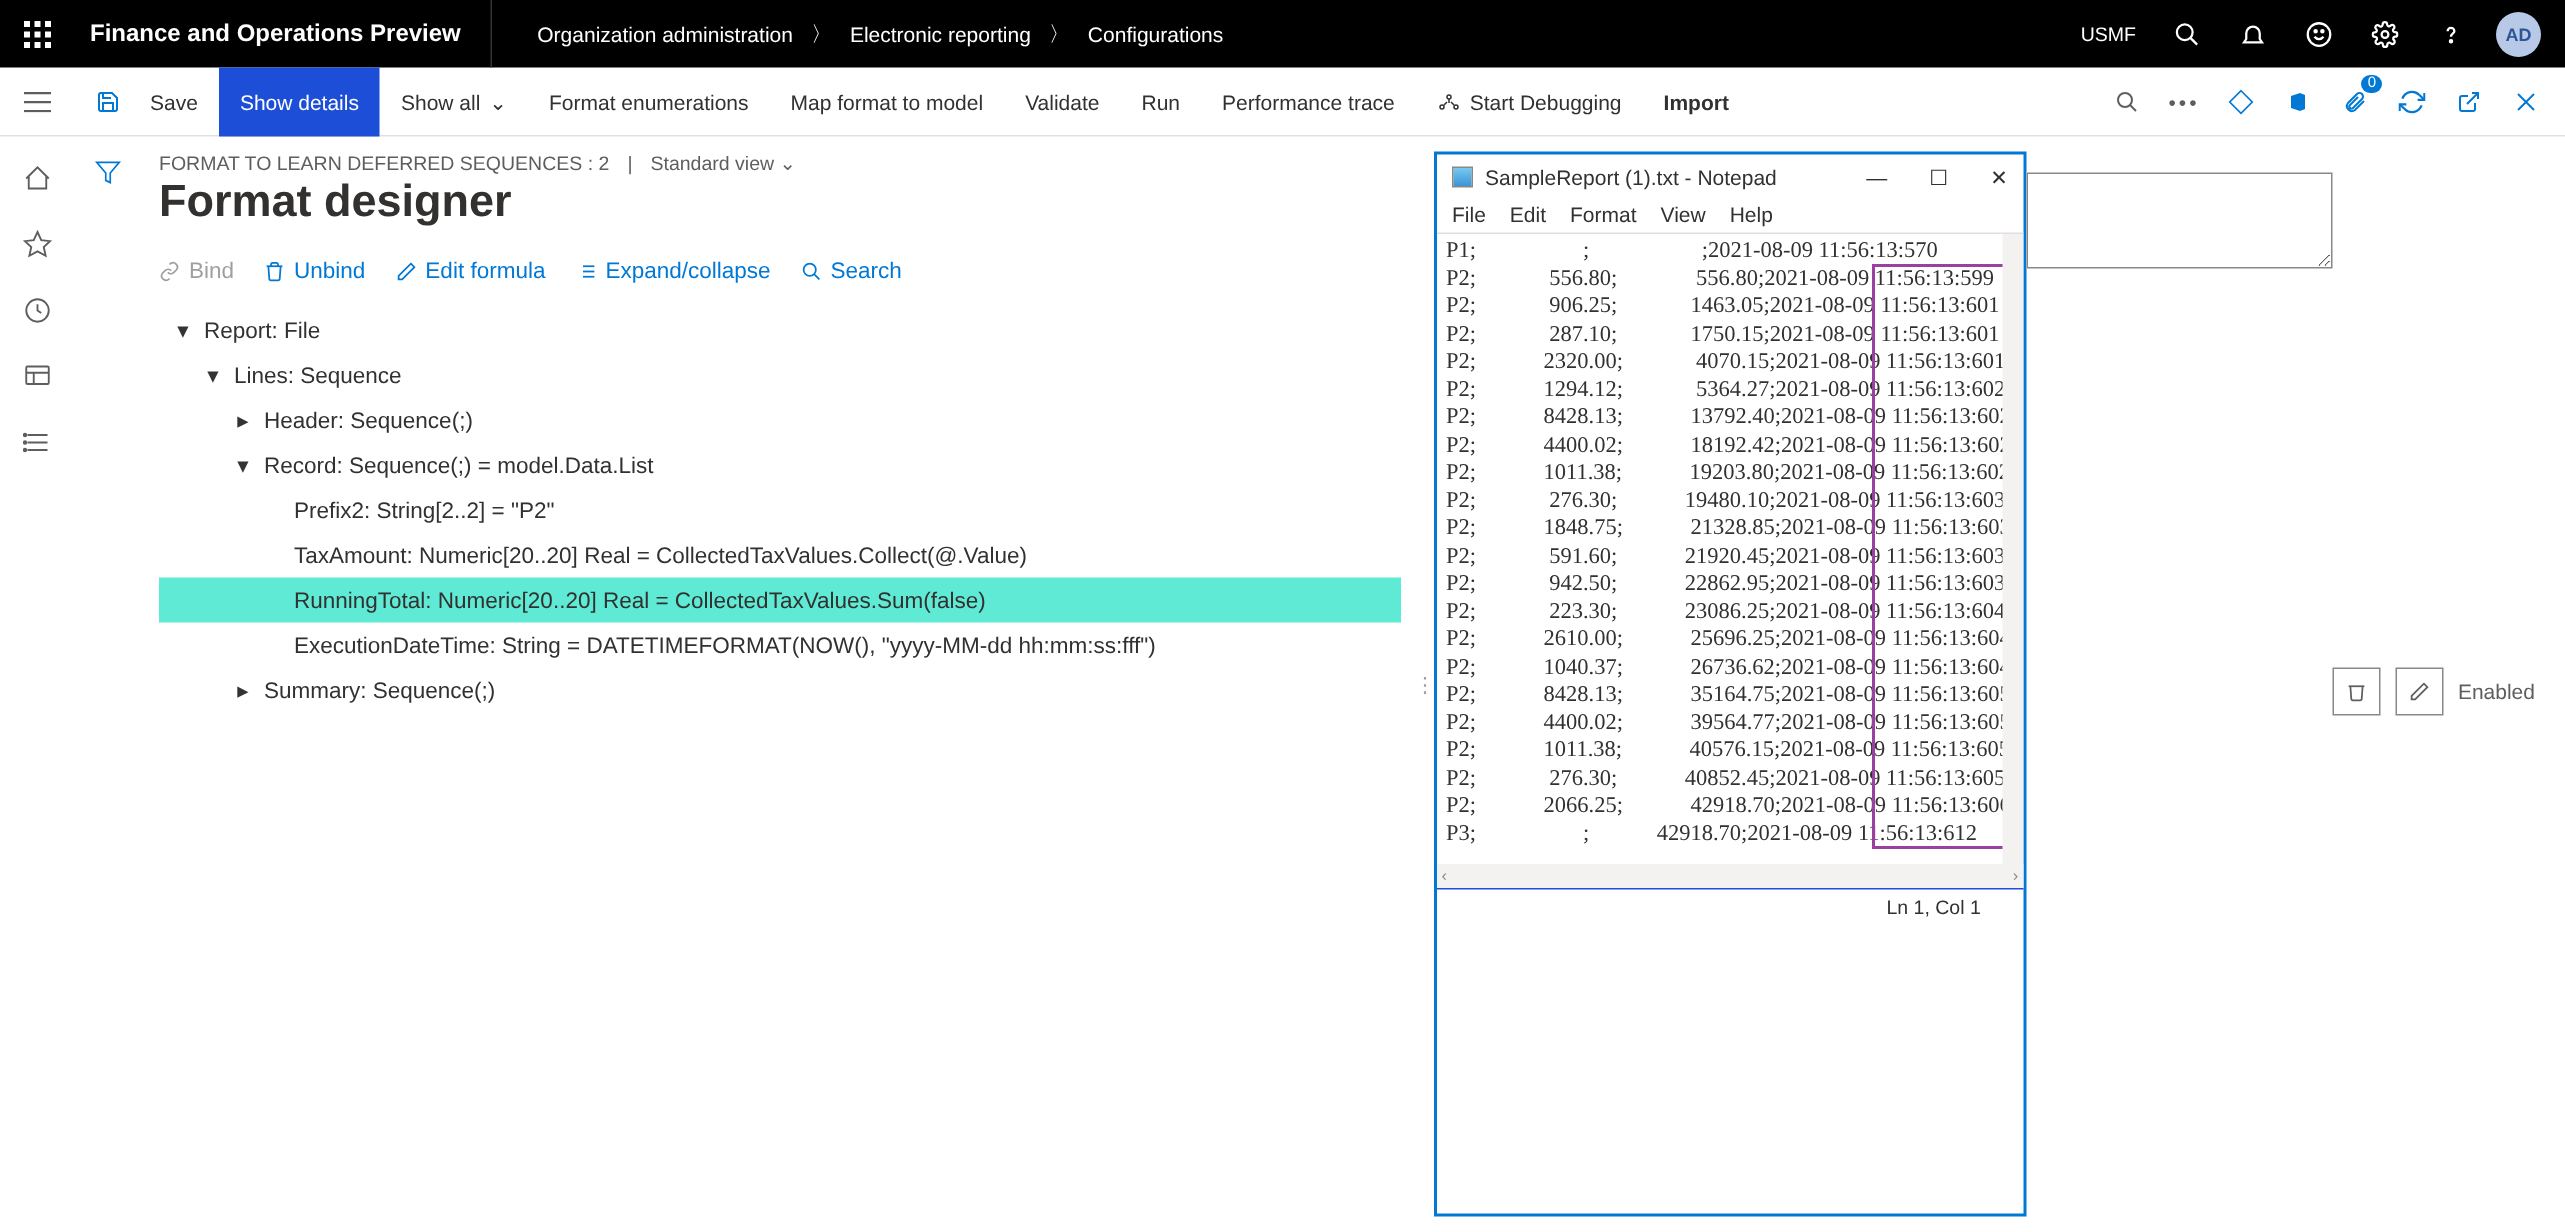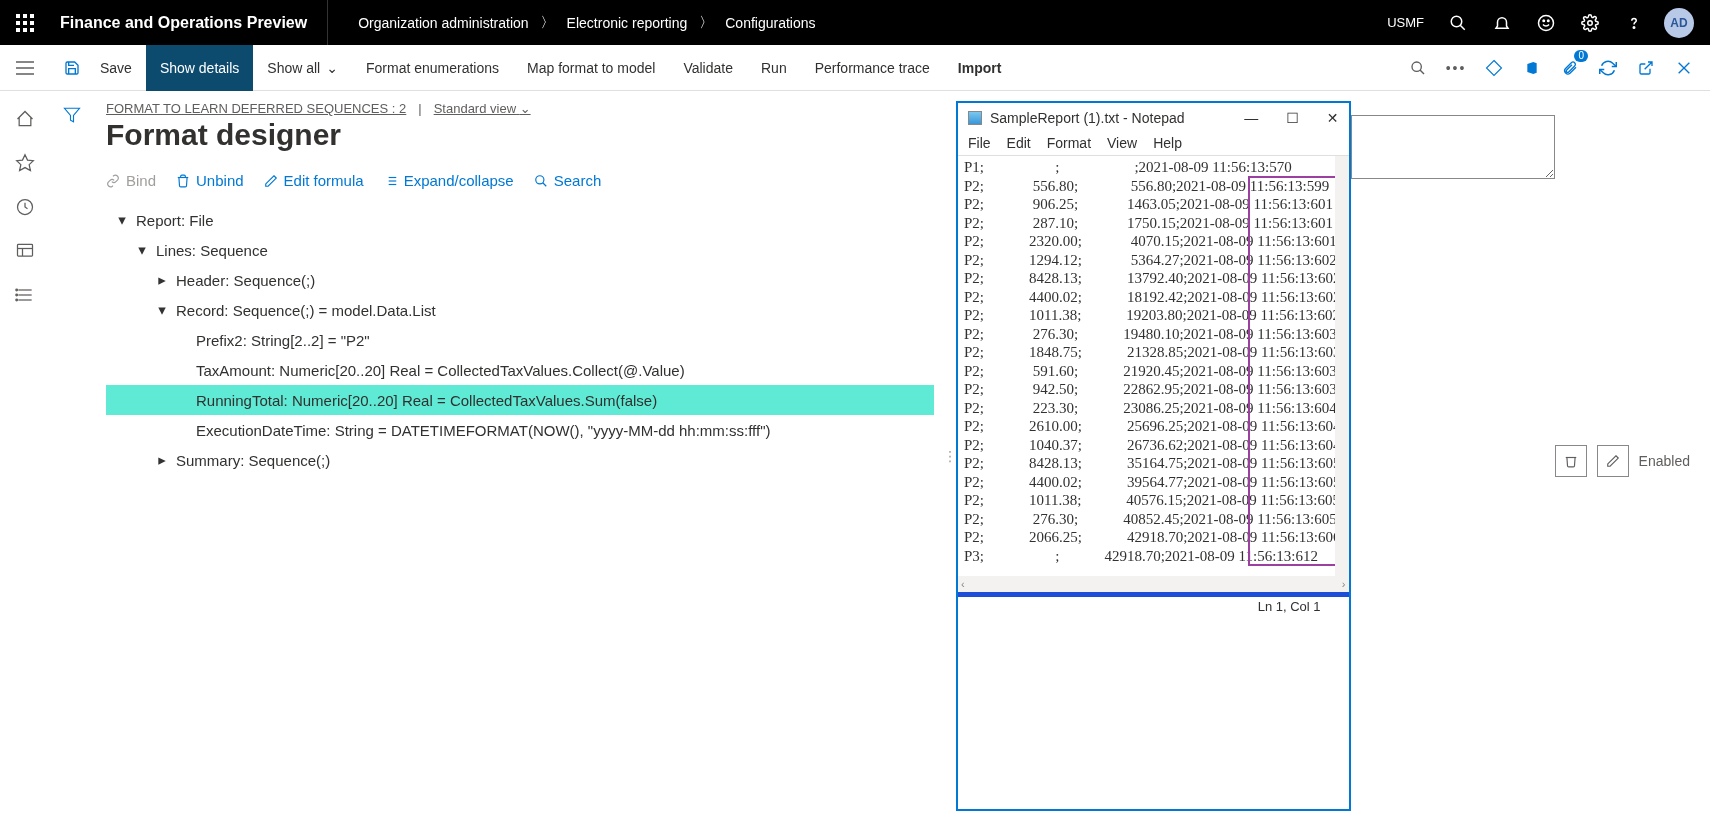--- a/index.html
+++ b/index.html
@@ -16,41 +16,41 @@
   .breadcrumb-sep { color: #fff; }
   .tb-right { display: flex; align-items: center; gap: 4px; padding-right: 10px; justify-content: space-between; }
   .tb-entity { font-size: 13px; padding: 0 10px; }
   .tb-iconbtn { width: 40px; height: 45px; display: flex; align-items: center; justify-content: center; cursor: pointer; }
   .avatar { width: 30px; height: 30px; border-radius: 50%; background: #b8c9e8; color: #2b5797; font-size: 12px; display: flex; align-items: center; justify-content: center; font-weight: 600; margin: 0 6px; }
 
   
   .actionbar { height: 46px; border-bottom: 1px solid #e1dfdd; display: flex; align-items: center; padding-left: 0; }
   .hamburger { width: 50px; height: 46px; display: flex; align-items: center; justify-content: center; cursor: pointer; }
   .action-btn { height: 46px; display: flex; align-items: center; padding: 0 14px; cursor: pointer; gap: 6px; color: #323130; }
-  .action-btn.primary { background: #0c4a6e; color: #fff; }
+  .action-btn.primary { background: #1d4ed8; color: #fff; }
   .save-btn { display: flex; align-items: center; gap: 20px; padding: 0 14px; height: 46px; cursor: pointer; }
   .action-sep { flex: 1; }
   .action-right { display: flex; align-items: center; gap: 6px; padding-right: 10px; }
   .ar-icon { width: 32px; height: 32px; display: flex; align-items: center; justify-content: center; cursor: pointer; color: #0078d4; }
   .badge { position: relative; }
   .badge-count { position: absolute; top: -2px; right: -2px; background: #0078d4; color: #fff; border-radius: 8px; font-size: 10px; padding: 0 4px; line-height: 12px; }
 
   
   .layout { display: flex; height: calc(821px - 45px - 46px); }
   .leftnav { width: 50px; border-right: 0; display: flex; flex-direction: column; align-items: center; gap: 20px; padding-top: 16px; }
   .leftnav-icon { width: 24px; height: 24px; display: flex; align-items: center; justify-content: center; cursor: pointer; color: #605e5c; }
 
   
   .filtercol { width: 44px; display: flex; align-items: flex-start; justify-content: center; padding-top: 12px; }
   .filtercol .leftnav-icon { color: #0078d4; }
 
   
   .main { display: flex; flex: 1; }
   .leftpane { padding: 10px 10px 10px 0; width: 850px; }
-  .page-header-line { display: flex; align-items: flex-start; gap: 12px; color: #605e5c; font-size: 13px; padding: 0 0 2px 12px; text-decoration: underline; }
+  .page-header-line { display: flex; align-items: flex-start; gap: 12px; color: #605e5c; font-size: 13px; padding: 0 0 2px 12px; }
   .page-header-line .chev { color: #605e5c; }
   .page-title { font-size: 30px; font-weight: 600; padding: 0 0 14px 12px; }
   .toolbar-links { display: flex; gap: 20px; padding: 6px 0 10px 12px; color: #0078d4; font-size: 15px; }
   .tool-link { display: inline-flex; align-items: center; gap: 6px; cursor: pointer; }
 
   
   .tree { padding: 6px 0 0 12px; font-size: 15px; }
   .tree-row { display: flex; align-items: center; height: 30px; padding-left: 8px; cursor: pointer; }
   .tree-row.selected { background: #5eead4; }
   .tree-caret { width: 16px; color: #333; display: inline-flex; justify-content: center; }
@@ -72,21 +72,21 @@
   .np-winbtns { display: flex; gap: 28px; font-family: "Segoe UI Symbol", sans-serif; }
   .np-winbtns span { cursor: pointer; }
   .np-menubar { display: flex; gap: 16px; padding: 2px 10px 4px 10px; font-size: 14px; border-bottom: 1px solid #e1dfdd; }
   .np-menubar span { cursor: pointer; }
   .np-content { position: relative; padding: 0 8px 0 6px; height: 420px; overflow: hidden; }
   .np-text { font-family: Liberation Serif, serif; font-size: 15px; white-space: pre; line-height: 18.5px; padding-top: 2px; }
   .np-highlight { position: absolute; border: 2px solid #9b3fa0; left: 290px; top: 20px; width: 100px; height: 390px; pointer-events: none; }
   .np-scrollbar-v { position: absolute; right: 0; top: 0; width: 14px; height: 100%; background: #f3f2f1; }
   .np-scroll-h-row { display: flex; align-items: center; height: 16px; background: #f3f2f1; }
   .np-scroll-h { flex: 1; height: 14px; }
-  .np-status { height: 24px; border-top: 5px solid #1d4ed8; display: flex; justify-content: flex-end; align-items: center; padding: 0 28px; font-size: 13px; }
+  .np-status { height: 24px; border-top: 1px solid #1d4ed8; display: flex; justify-content: flex-end; align-items: center; padding: 0 28px; font-size: 13px; }
 
   .bottom-input { margin-top: 14px; border: 1px solid #8a8886; height: 64px; width: 100%; }
   .bottom-row { display: flex; align-items: center; gap: 10px; margin-top: 10px; }
   .small-iconbtn { width: 32px; height: 32px; border: 1px solid #8a8886; display: flex; align-items: center; justify-content: center; cursor: pointer; }
   .enabled-label { color: #605e5c; }
 
   svg { display: block; }
 </style>
 </head>
 <body>
@@ -182,20 +182,29 @@
     </div>
   <div class="action-btn">
       <span>Validate</span>
     </div>
   <div class="action-btn">
       <span>Run</span>
     </div>
   <div class="action-btn">
       <span>Performance trace</span>
     </div>
+  <div class="action-btn">
+    <svg width="16" height="16" viewBox="0 0 24 24" fill="none" stroke="#323130" stroke-width="1.5">
+        <circle cx="12" cy="7" r="2"></circle>
+        <circle cx="5" cy="17" r="2"></circle>
+        <circle cx="19" cy="17" r="2"></circle>
+        <path d="M12 9v4m-5 2l3-3m7 3l-3-3"></path>
+      </svg>
+    <span>Start Debugging</span>
+  </div>
   <div class="action-btn" style="font-weight:600">
       <span>Import</span>
     </div>
   <div class="action-sep"></div>
   <div class="action-right">
     <div class="ar-icon">
         <svg width="16" height="16" viewBox="0 0 24 24" fill="none" stroke="#605e5c" stroke-width="2">
           <circle cx="10" cy="10" r="7"></circle>
           <line x1="21" y1="21" x2="15" y2="15"></line>
         </svg>

